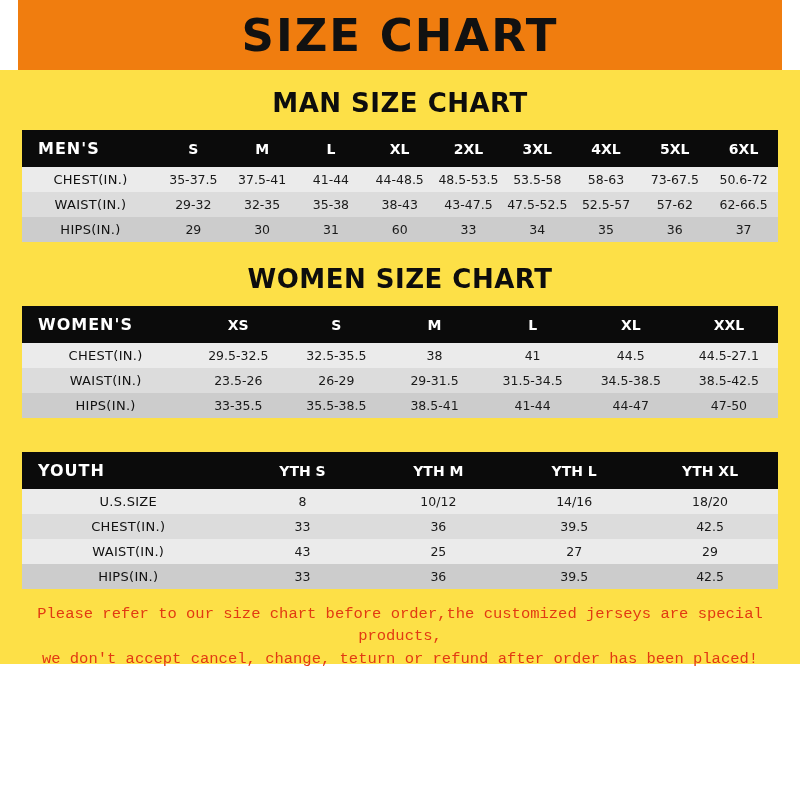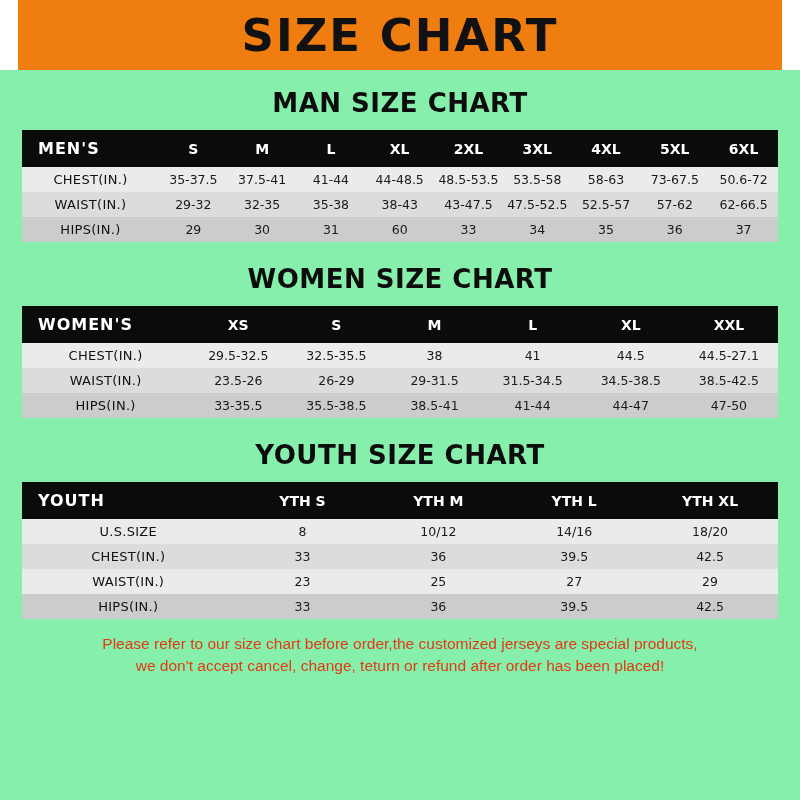--- a/index.html
+++ b/index.html
@@ -8,23 +8,23 @@
   }
   body {
     width: 800px;
     height: 800px;
     background: #ffffff;
     font-family: "DejaVu Sans", sans-serif;
     overflow: hidden;
   }
   .page {
     width: 800px;
-    height: 800px;
+    height: 664px;
     position: relative;
-    background: #86efac;
+    background: #fde047;
     box-sizing: border-box;
   }
   
   .header {
     width: 100%;
     height: 70px;
     background: #f07d0f;
     display: flex;
     align-items: center;
     justify-content: center;
@@ -106,21 +106,21 @@
   tr.band-dark td  { background: #cccccc; }
 
   
   .footer-note {
     margin-top: 14px;
     padding: 0 20px;
     text-align: center;
     color: #e23a12;
     font-size: 15.5px;
     line-height: 1.45;
-    font-family: Liberation Sans, sans-serif;
+    font-family: Liberation Mono, monospace;
   }
   .spacer-sm { height: 12px; }
   .spacer-md { height: 18px; }
   .spacer-lg { height: 22px; }
 </style>
 </head>
 <body>
 
 <div class="page">
 
@@ -234,21 +234,20 @@
           <td>44-47</td>
           <td>47-50</td>
         </tr>
       </tbody>
     </table>
   </div>
 
   <div class="spacer-lg"></div>
 
   <div class="section">
-    <div class="section-title">YOUTH SIZE CHART</div>
     <div class="spacer-sm"></div>
     <table class="size-table">
       <thead>
         <tr>
           <th class="rowlabel" style="width:26%">YOUTH</th>
           <th>YTH S</th>
           <th>YTH M</th>
           <th>YTH L</th>
           <th>YTH XL</th>
         </tr>
@@ -263,21 +262,21 @@
         </tr>
         <tr class="band-mid">
           <td class="rowlabel">CHEST(IN.)</td>
           <td>33</td>
           <td>36</td>
           <td>39.5</td>
           <td>42.5</td>
         </tr>
         <tr class="band-light">
           <td class="rowlabel">WAIST(IN.)</td>
-          <td>23</td>
+          <td>43</td>
           <td>25</td>
           <td>27</td>
           <td>29</td>
         </tr>
         <tr class="band-dark">
           <td class="rowlabel">HIPS(IN.)</td>
           <td>33</td>
           <td>36</td>
           <td>39.5</td>
           <td>42.5</td>

